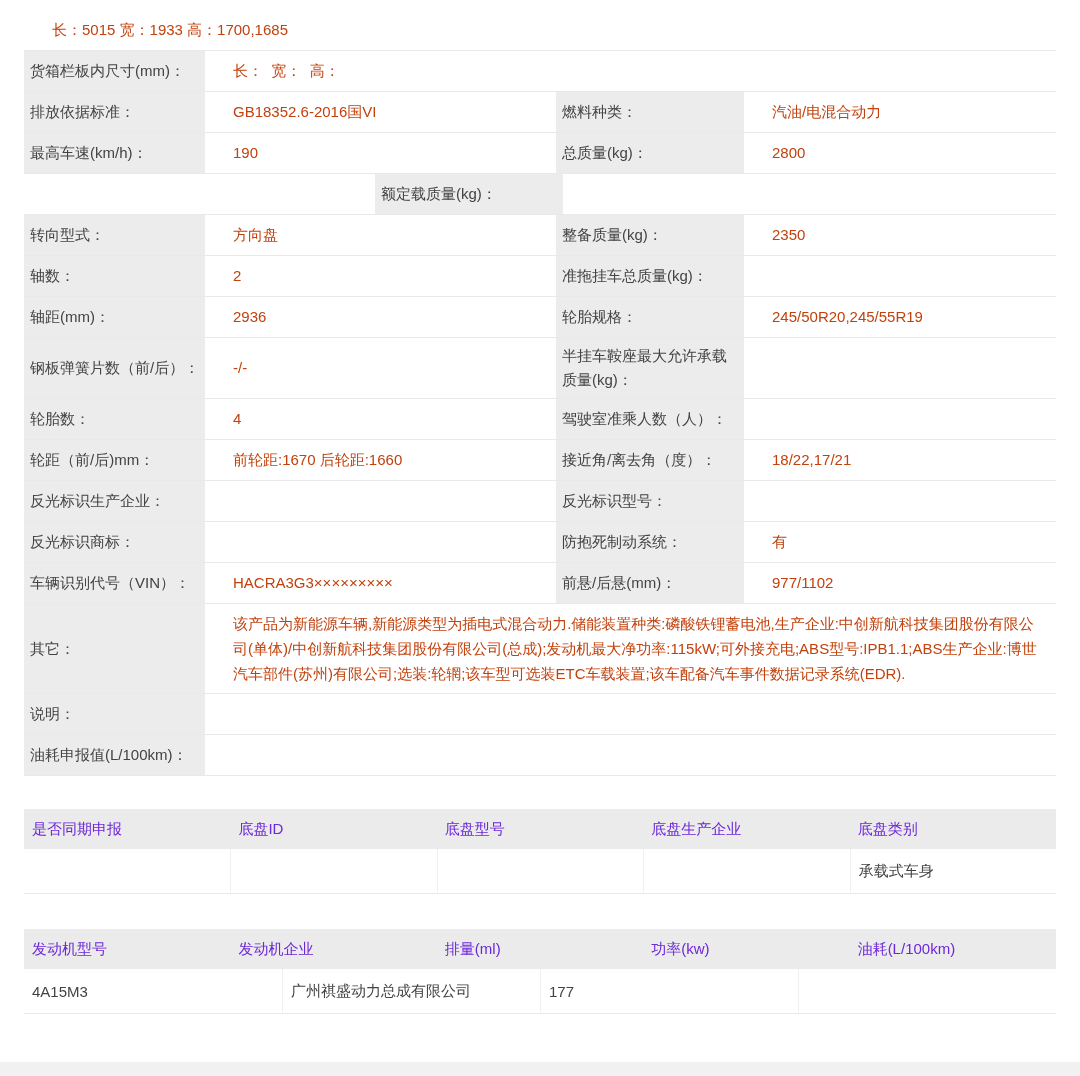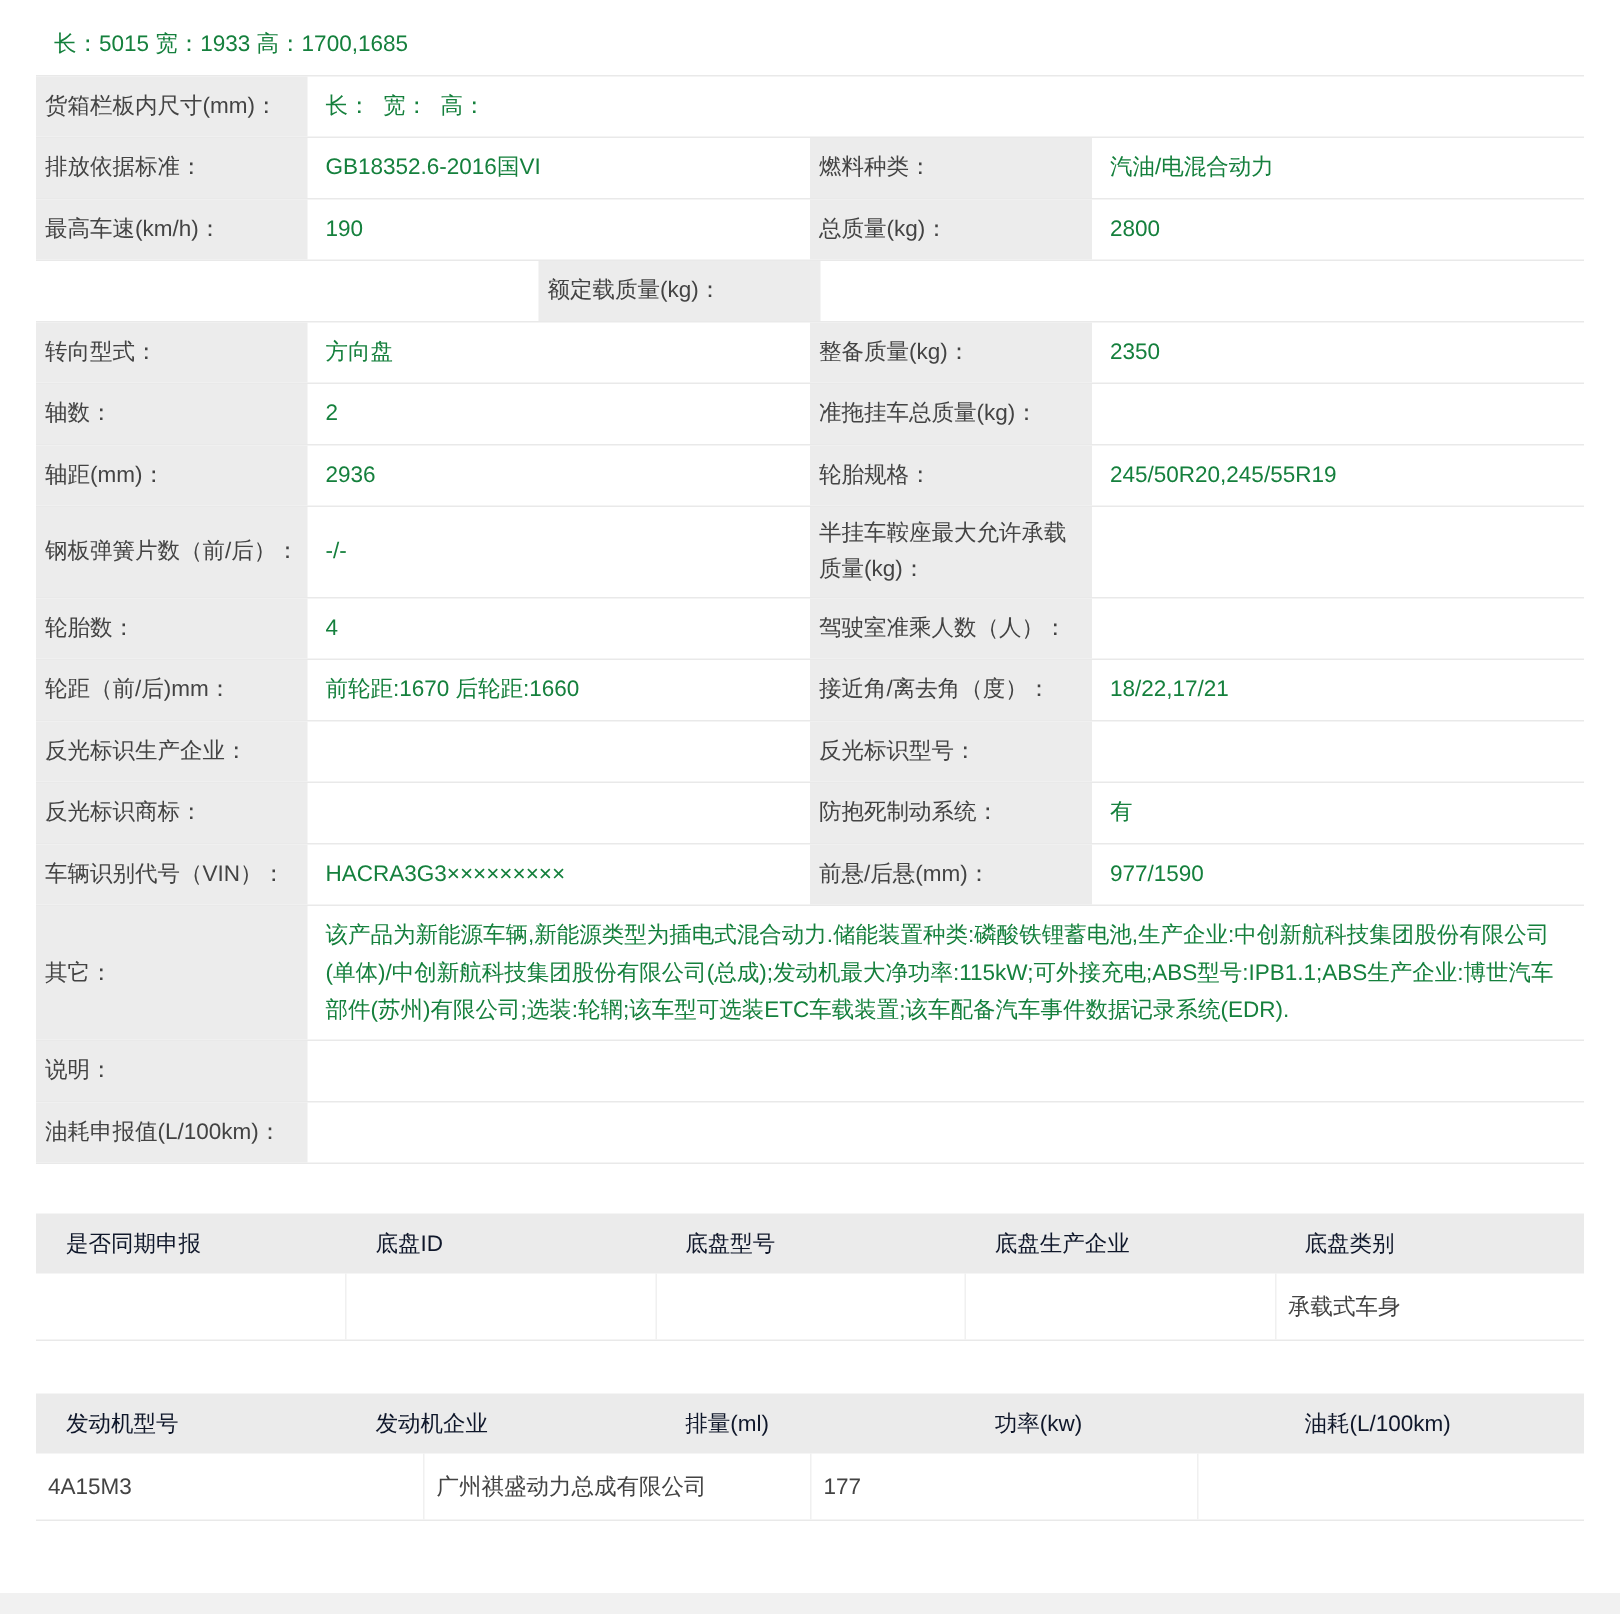--- a/index.html
+++ b/index.html
@@ -23,32 +23,33 @@
     padding: 6px 4px 6px 6px;
     display: flex; align-items: center;
     line-height: 24px;
   }
   .lab.r { flex: 0 0 188px; width: 188px; }
   .val {
     padding: 6px 10px 6px 12px;
     display: flex; align-items: center;
     line-height: 24px;
     white-space: pre-wrap;
-    color: #15803d;
+    color: #c2410c;
+    margin-left: 16px;
   }
   .val.l { flex: 0 0 335px; width: 335px; }
   .val.fill { flex: 1 1 auto; }
   .val.para { line-height: 25px; padding-top: 7px; padding-bottom: 7px; }
 
   
   .sub-table { width: 1032px; }
   .sub-table.chassis { margin-top: 33px; }
   .sub-table.engine  { margin-top: 35px; }
   .sub-head { display: flex; background: var(--header-bg, #ebebeb); height: 40px; align-items: center; }
-  .sub-head .hcell { flex: 1 1 20%; padding: 0 20px; color: #0f172a; }
+  .sub-head .hcell { flex: 1 1 20%; padding: 0 8px; color: #6d28d9; }
   .sub-body { display: flex; border-bottom: 1px solid var(--border, #e9e9e9); }
   .sub-body .bcell {
     flex: 1 1 20%;
     min-height: 44px;
     padding: 10px 8px;
     display: flex; align-items: center;
     border-left: 1px solid #f0f0f0;
   }
   .sub-body .bcell:first-child { border-left: none; }
 
@@ -133,21 +134,21 @@
       <div class="m-row">
         <div class="lab">反光标识商标：</div>
         <div class="val l"></div>
         <div class="lab r">防抱死制动系统：</div>
         <div class="val fill">有</div>
       </div>
       <div class="m-row">
         <div class="lab">车辆识别代号（VIN）：</div>
         <div class="val l">HACRA3G3×××××××××</div>
         <div class="lab r">前悬/后悬(mm)：</div>
-        <div class="val fill">977/1590</div>
+        <div class="val fill">977/1102</div>
       </div>
       <div class="m-row">
         <div class="lab">其它：</div>
         <div class="val fill para">该产品为新能源车辆,新能源类型为插电式混合动力.储能装置种类:磷酸铁锂蓄电池,生产企业:中创新航科技集团股份有限公司(单体)/中创新航科技集团股份有限公司(总成);发动机最大净功率:115kW;可外接充电;ABS型号:IPB1.1;ABS生产企业:博世汽车部件(苏州)有限公司;选装:轮辋;该车型可选装ETC车载装置;该车配备汽车事件数据记录系统(EDR).</div>
       </div>
       <div class="m-row">
         <div class="lab">说明：</div>
         <div class="val fill"></div>
       </div>
       <div class="m-row">

